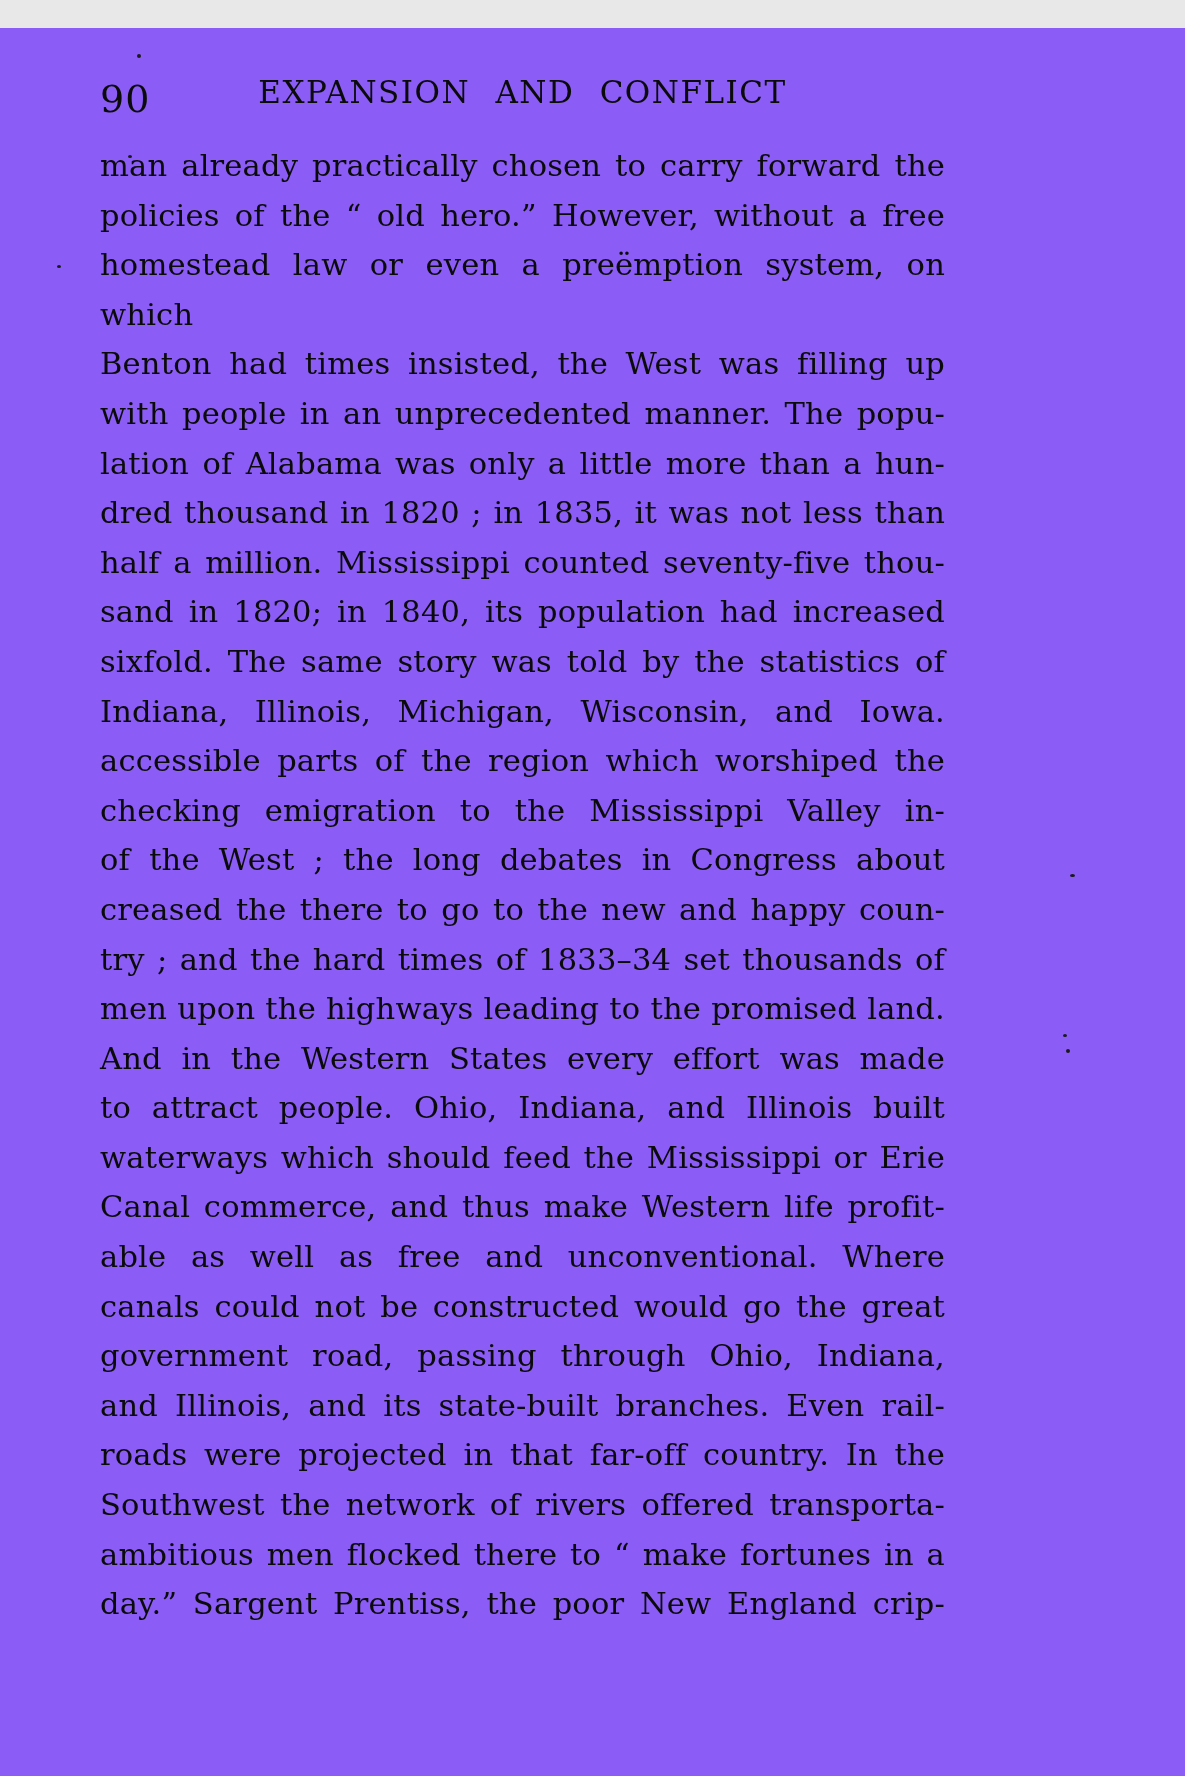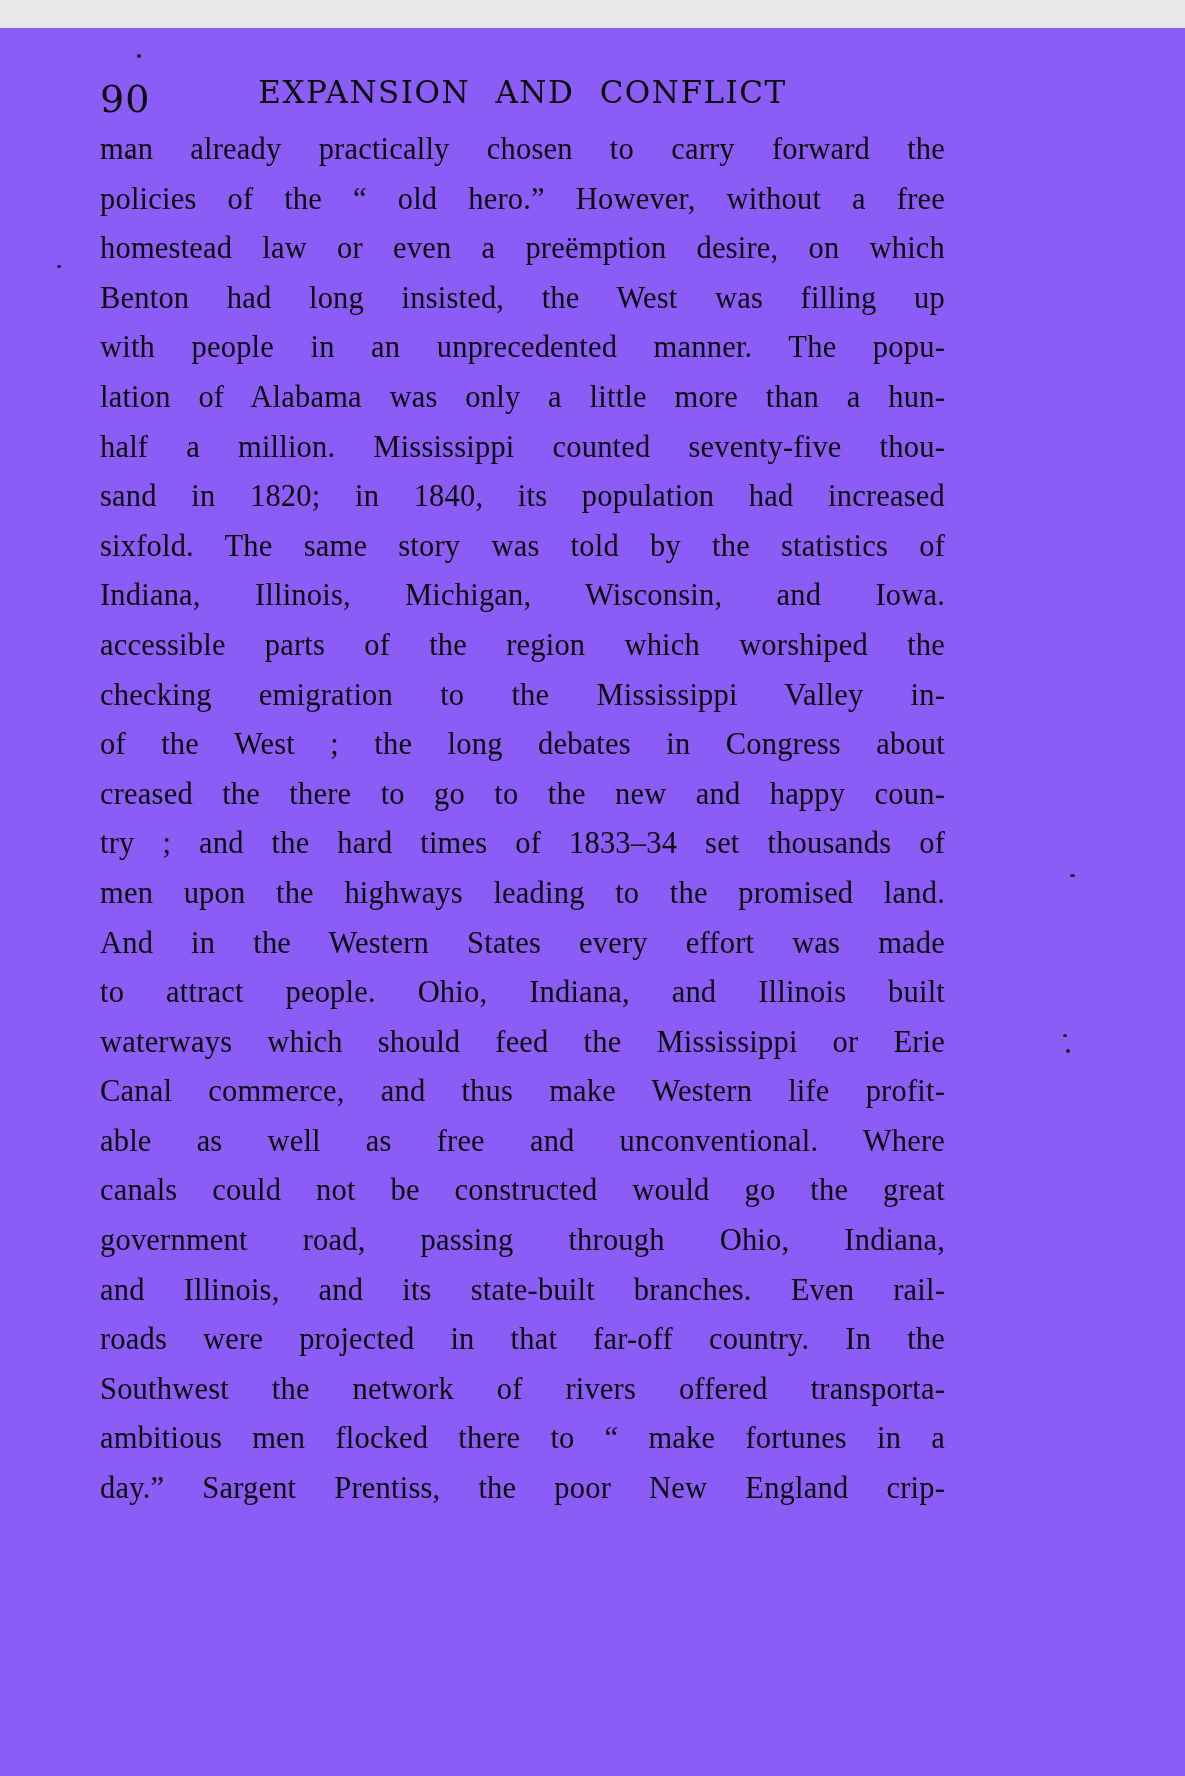--- a/index.html
+++ b/index.html
@@ -38,23 +38,22 @@
     top: 0;
     text-align: center;
     font-size: 31px;
     letter-spacing: 1.5px;
     word-spacing: 14px;
     white-space: nowrap;
   }
   .page-body {
     position: absolute;
     left: 100px;
-    top: 97px;
+    top: 113px;
     width: 845px;
-    font-family: Liberation Serif, serif;
   }
   .text-line {
     font-size: 30.5px;
     line-height: 49.6px;
     text-align: justify;
     text-align-last: justify;
     white-space: normal;
     letter-spacing: 0.2px;
   }
   .speck {
@@ -69,24 +68,25 @@
 <div class="page">
 
   <div class="page-header">
     <span class="page-number">90</span>
     <span class="running-title">EXPANSION AND CONFLICT</span>
   </div>
 
   <div class="page-body">
       <div class="text-line">man already practically chosen to carry forward the</div>
       <div class="text-line">policies of the “ old hero.” However, without a free</div>
-      <div class="text-line">homestead law or even a preëmption desire, on which</div>
-      <div class="text-line">Benton had long insisted, the West was filling up</div>
+      <div class="text-line">homestead law or even a preëmption system, on which</div>
+      <div class="text-line">Benton had times insisted, the West was filling up</div>
       <div class="text-line">with people in an unprecedented manner. The popu-</div>
       <div class="text-line">lation of Alabama was only a little more than a hun-</div>
+      <div class="text-line">dred thousand in 1820 ; in 1835, it was not less than</div>
       <div class="text-line">half a million. Mississippi counted seventy-five thou-</div>
       <div class="text-line">sand in 1820; in 1840, its population had increased</div>
       <div class="text-line">sixfold. The same story was told by the statistics of</div>
       <div class="text-line">Indiana, Illinois, Michigan, Wisconsin, and Iowa.</div>
       <div class="text-line">accessible parts of the region which worshiped the</div>
       <div class="text-line">checking emigration to the Mississippi Valley in-</div>
       <div class="text-line">of the West ; the long debates in Congress about</div>
       <div class="text-line">creased the there to go to the new and happy coun-</div>
       <div class="text-line">try ; and the hard times of 1833–34 set thousands of</div>
       <div class="text-line">men upon the highways leading to the promised land.</div>

